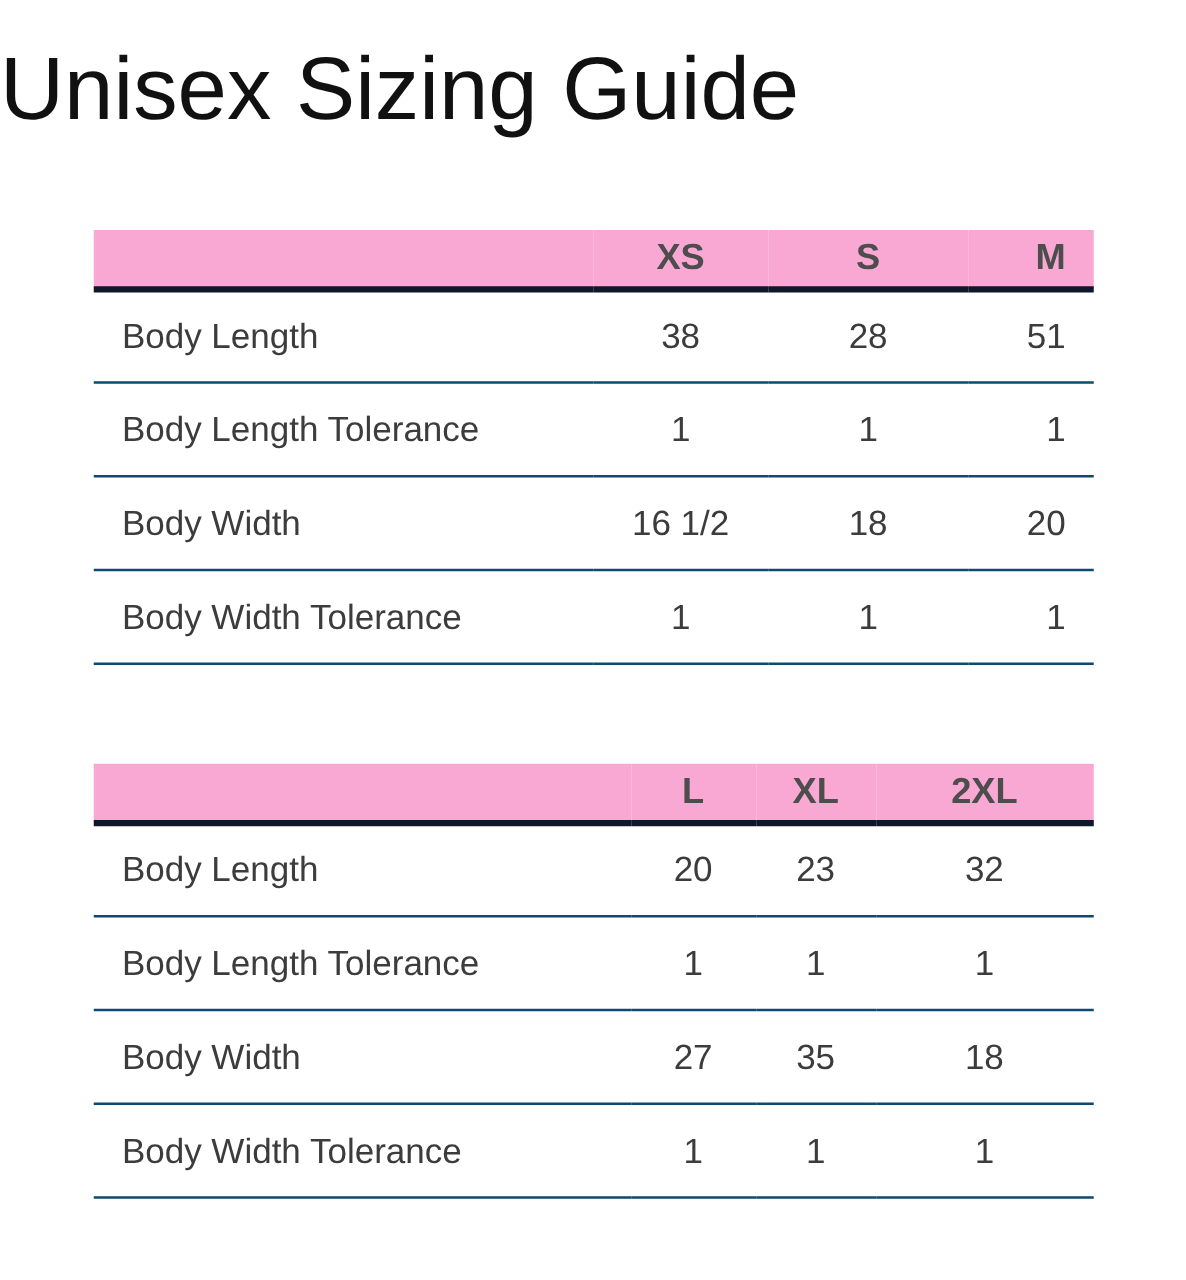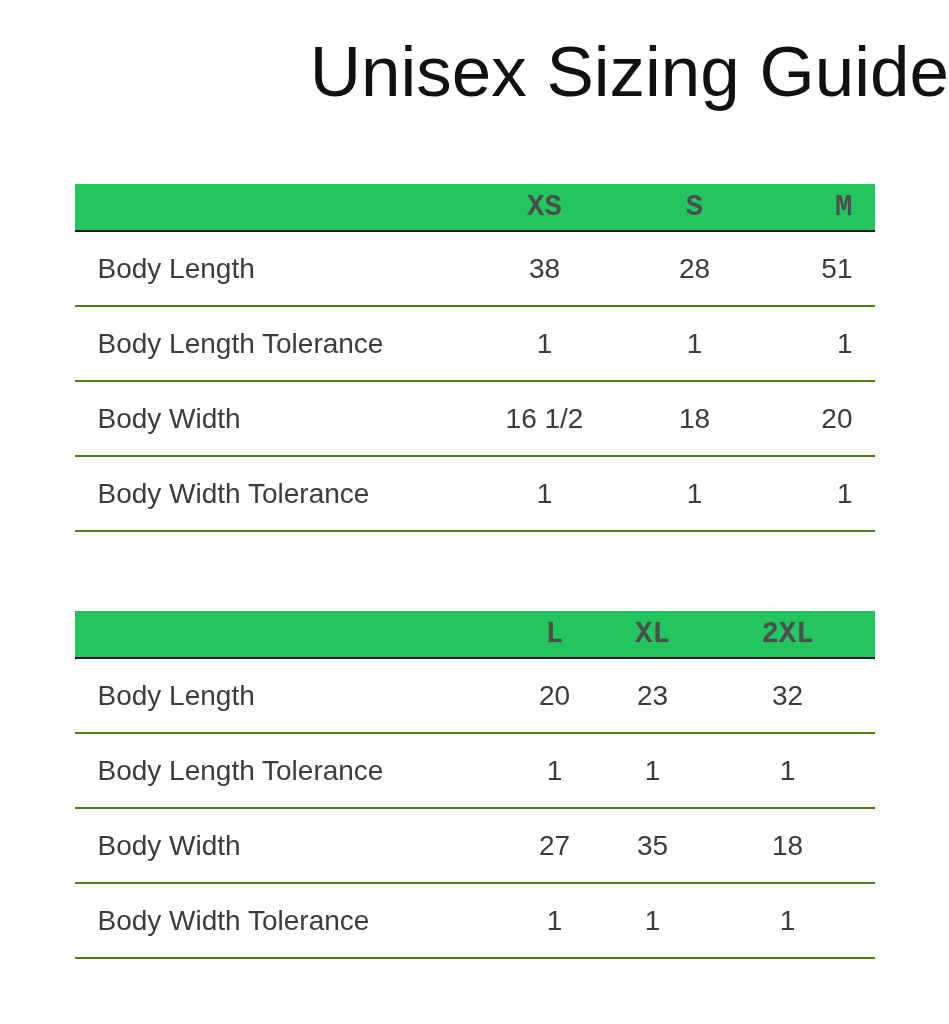--- a/index.html
+++ b/index.html
@@ -12,57 +12,56 @@
     overflow: hidden;
   }
   .page {
     width: 949px;
     height: 1024px;
     position: relative;
   }
   h1.title {
     margin: 36px 0 0 0;
     padding: 0;
-    text-align: right;
+    text-align: left;
     font-size: 71px;
     line-height: 1.0;
     font-weight: 400;
     color: #111111;
     letter-spacing: 0px;
   }
   table.size-table {
     width: 800px;
     margin: 0 auto;
     border-collapse: collapse;
     table-layout: fixed;
   }
   table.size-table.first { margin-top: 77px; }
   table.size-table.second { margin-top: 79px; }
 
   .size-table thead th {
-    background: #22c55e;
+    background: #f9a8d4;
     height: 47px;
     font-size: 29px;
     font-weight: 700;
     color: #4d4d4d;
     text-align: center;
-    border-bottom: 2px solid #0f172a;
+    border-bottom: 5px solid #0f172a;
     padding: 0;
-    font-family: Liberation Mono, monospace;
   }
   .size-table thead th.label-col {
     text-align: left;
     padding-left: 23px;
   }
   .size-table tbody td {
     height: 75px;
     font-size: 28px;
     color: #3c3c3c;
     text-align: center;
-    border-bottom: 2px solid #4d7c0f;
+    border-bottom: 2px solid #0c4a6e;
     padding: 0;
     white-space: nowrap;
   }
   .size-table tbody td.row-label {
     text-align: left;
     padding-left: 23px;
   }
   
   table.first thead th.last-col,
   table.first tbody td.last-col {

